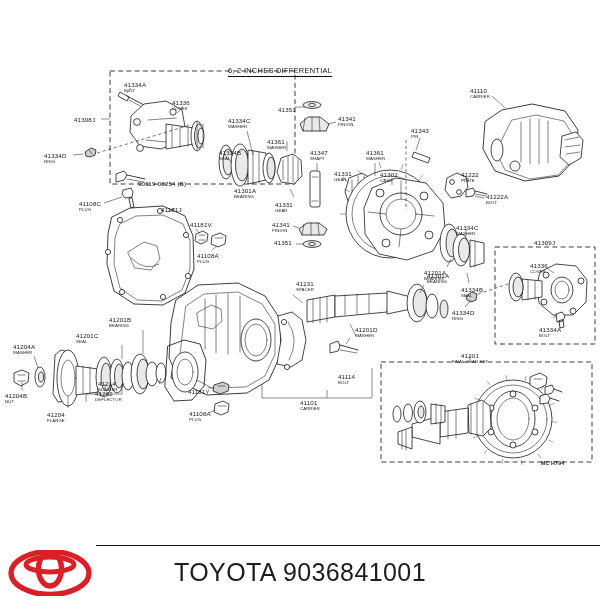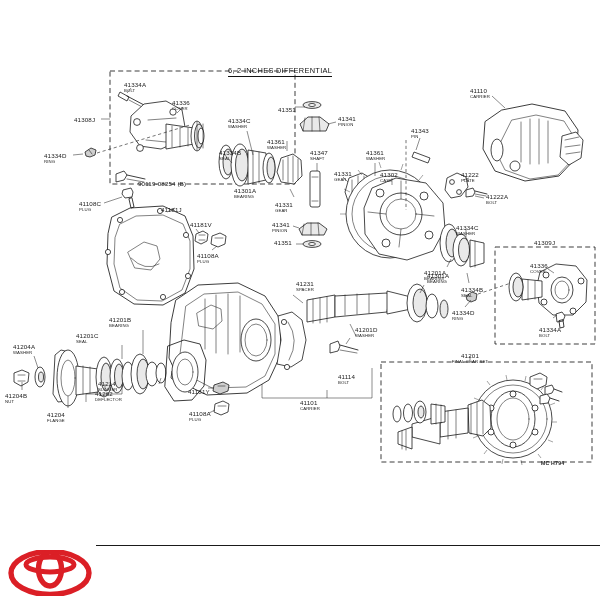--- a/index.html
+++ b/index.html
@@ -578,13 +578,14 @@
   <div id="logo">
     <svg viewBox="0 0 84 46" xmlns="http://www.w3.org/2000/svg">
       <g fill="none" stroke="#DB1F26">
         <ellipse cx="42" cy="23" rx="39" ry="21.5" stroke-width="5.4"></ellipse>
         <ellipse cx="42" cy="19" rx="11.5" ry="17" stroke-width="5.4"></ellipse>
         <ellipse cx="42" cy="14.5" rx="24" ry="7.4" stroke-width="5.0"></ellipse>
       </g>
     </svg>
   </div>
 
+  <div id="pn-footer">TOYOTA 9036841001</div>
 </div>
 
 </body></html>

